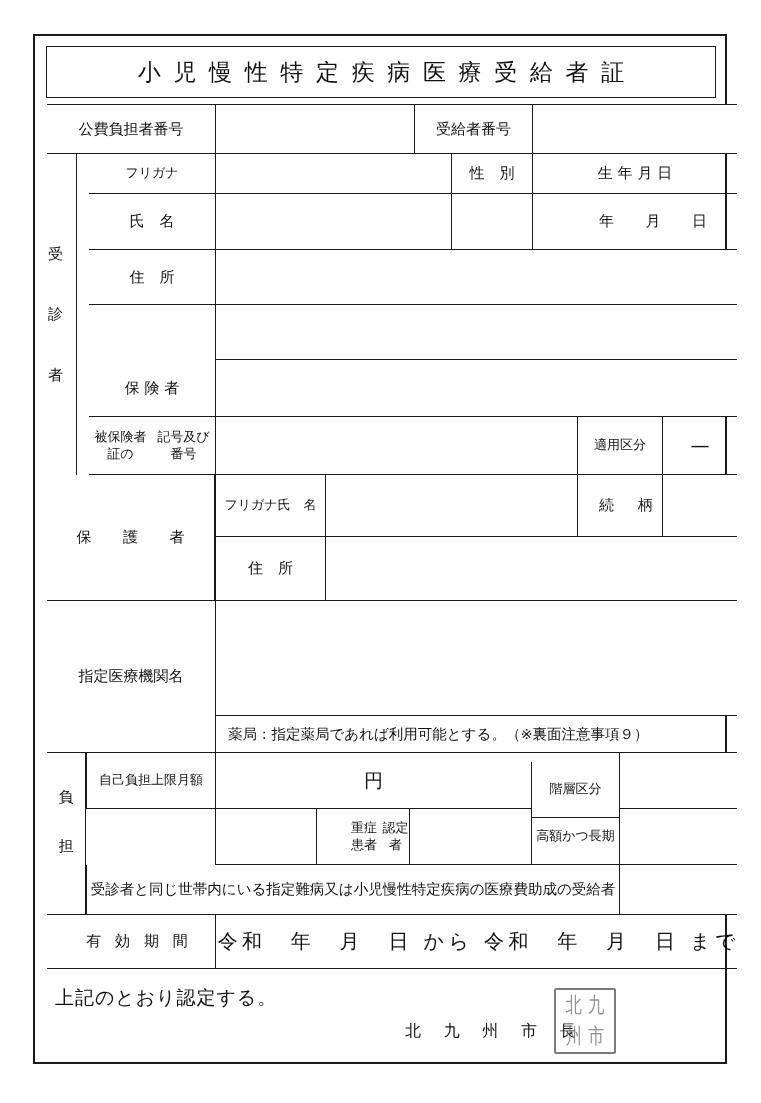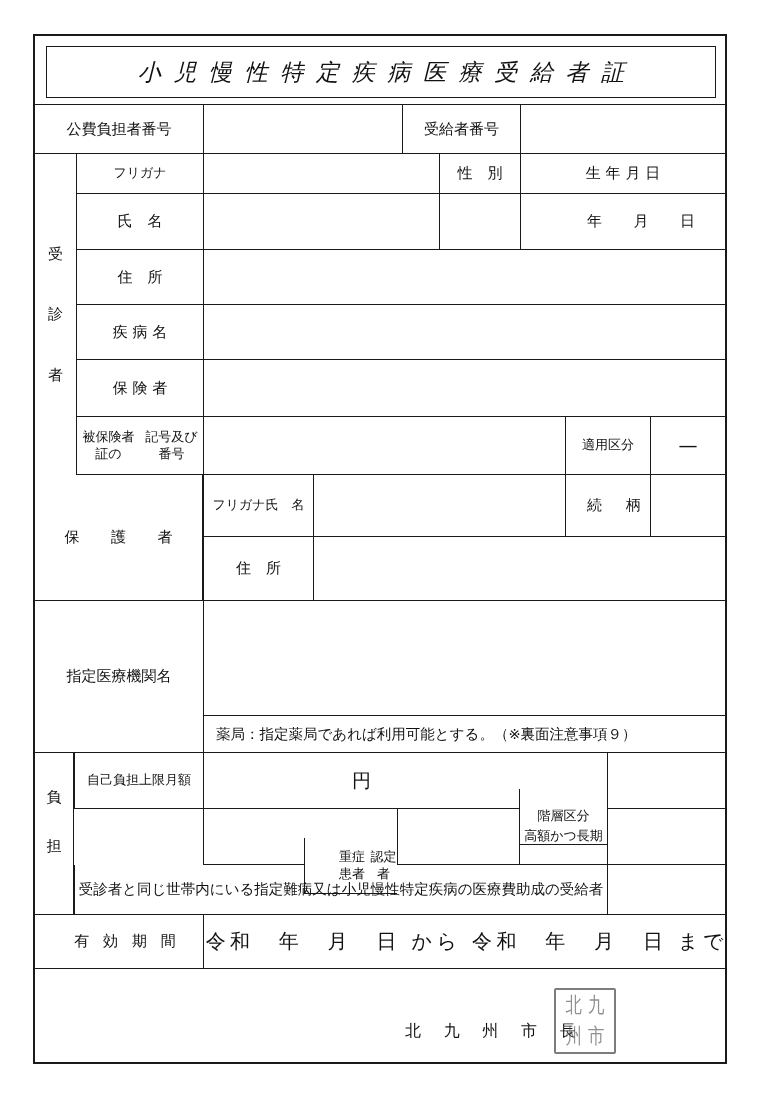--- a/index.html
+++ b/index.html
@@ -33,21 +33,21 @@
     position: absolute;
     box-sizing: border-box;
     display: flex;
     align-items: center;
     justify-content: center;
     text-align: center;
     line-height: 1.25;
     overflow: hidden;
   }
   .bt { border-top: 1.6px solid #1a1a1a; }
-  .bb { border-bottom: 1.6px solid #1a1a1a; }
+  .bb { border-bottom: 1.6px solid #1a1a1a; margin-left: 12px; }
   .bl { border-left: 1.6px solid #1a1a1a; }
   .br { border-right: 1.6px solid #1a1a1a; }
 
   .lbl { font-size: 15px; }
   .lbl-sm { font-size: 13px; }
 
   .sp1 { letter-spacing: 0.30em; text-indent: 0.30em; padding-left: 12px; }
   .sp2 { letter-spacing: 0.55em; text-indent: 0.55em; }
 
   .two-line { flex-direction: row; }
@@ -58,21 +58,20 @@
     position: absolute;
     left: 11px;
     top: 10px;
     width: 670px;
     height: 52px;
     box-sizing: border-box;
     border: 1.6px solid #1a1a1a;
     display: flex;
     align-items: center;
     justify-content: center;
-    font-style: italic;
   }
   #title-text {
     font-size: 23px;
     letter-spacing: 0.55em;
     text-indent: 0.55em;
     white-space: nowrap;
   }
 
   
   .vlabel {
@@ -196,21 +195,20 @@
   <div class="cell lbl bb bl" style="left:485px; top:118px; width:205px; height:40px;">生 年 月 日</div>
 
   <div class="cell lbl bb" style="left:42px; top:158px; width:126px; height:56px;">氏　名</div>
   <div class="cell value-box bb bl" style="left:168px; top:158px; width:236px; height:56px;"></div>
   <div class="cell value-box bb bl" style="left:404px; top:158px; width:81px; height:56px;"></div>
   <div class="cell lbl bb bl sp2" style="left:485px; top:158px; width:205px; height:56px; justify-content:center; padding-left:36px;">年　月　日</div>
 
   <div class="cell lbl bb" style="left:42px; top:214px; width:126px; height:55px;">住　所</div>
   <div class="cell value-box bb bl" style="left:168px; top:214px; width:522px; height:55px;"></div>
 
-  <div class="cell lbl bb" style="left:42px; top:269px; width:126px; height:55px;">疾 病 名</div>
   <div class="cell value-box bb bl" style="left:168px; top:269px; width:522px; height:55px;"></div>
 
   <div class="cell lbl bb" style="left:42px; top:324px; width:126px; height:57px;">保 険 者</div>
   <div class="cell value-box bb bl" style="left:168px; top:324px; width:522px; height:57px;"></div>
 
   <div class="cell lbl-sm two-line bb" style="left:42px; top:381px; width:126px; height:58px;">
     <span>被保険者証の</span>
     <span>記号及び番号</span>
   </div>
   <div class="cell value-box bb bl" style="left:168px; top:381px; width:362px; height:58px;"></div>
@@ -242,28 +240,28 @@
     <span>担</span>
   </div>
 
   <div class="cell lbl-sm two-line bb bl" style="left:39px; top:717px; width:129px; height:56px;">
     <span>自己負担</span>
     <span>上限月額</span>
   </div>
   <div class="cell value-box bb bl" style="left:168px; top:717px; width:316px; height:56px;">
     <span class="currency-yen">円</span>
   </div>
-  <div class="cell lbl-sm two-line bb bl" style="left:484px; top:753px; width:88px; height:56px;align-items:center;">
+  <div class="cell lbl-sm two-line bb bl" style="left:484px; top:726px; width:88px; height:56px;align-items:center;">
     <span>階層</span>
     <span>区分</span>
   </div>
   <div class="cell value-box bb bl" style="left:572px; top:717px; width:118px; height:56px;"></div>
 
   <div class="cell value-box bb bl" style="left:168px; top:773px; width:101px; height:56px;"></div>
-  <div class="cell lbl-sm two-line bb bl" style="left:269px; top:802px; width:93px; height:56px;padding-left:29px;">
+  <div class="cell lbl-sm two-line bb bl" style="left:269px; top:773px; width:93px; height:56px;padding-left:29px;">
     <span>重症患者</span>
     <span>認定者</span>
   </div>
   <div class="cell value-box bb bl" style="left:362px; top:773px; width:122px; height:56px;"></div>
   <div class="cell lbl-sm two-line bb bl" style="left:484px; top:773px; width:88px; height:56px;">
     <span>高額かつ</span>
     <span>長期</span>
   </div>
   <div class="cell value-box bb bl" style="left:572px; top:773px; width:118px; height:56px;"></div>
 
@@ -272,20 +270,21 @@
     <span>指定難病又は小児慢性特定疾病の医療費助成の受給者</span>
   </div>
   <div class="cell value-box bb bl" style="left:572px; top:829px; width:118px; height:50px;"></div>
 
   <div class="cell lbl bb sp1" style="left:0px; top:879px; width:168px; height:54px;">有 効 期 間</div>
   <div class="cell bb bl" style="left:168px; top:879px; width:522px; height:54px;">
     <span id="validity-value">令和　年　月　日 から 令和　年　月　日 まで</span>
   </div>
 
   <div id="cert-block" style="left:0px; top:933px; width:690px; height:93px;">
+    <span id="cert-line1">上記のとおり認定する。</span>
     <span id="cert-mayor">北 九 州 市 長</span>
     <div id="seal-stamp">
       <div class="seal-glyphs">
         <span>北</span>
         <span>九</span>
         <span>州</span>
         <span>市</span>
       </div>
     </div>
   </div>

